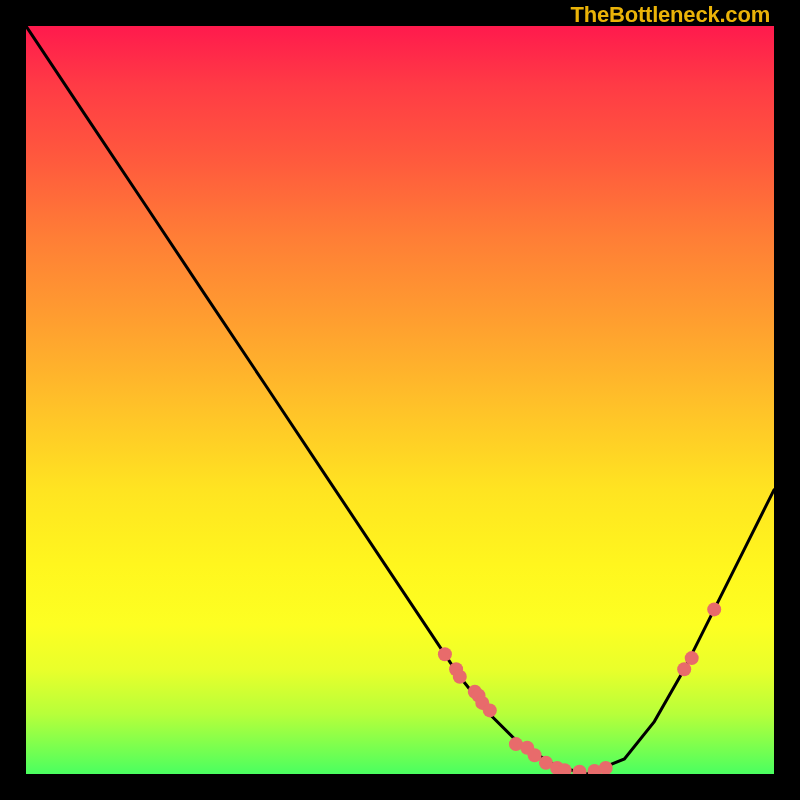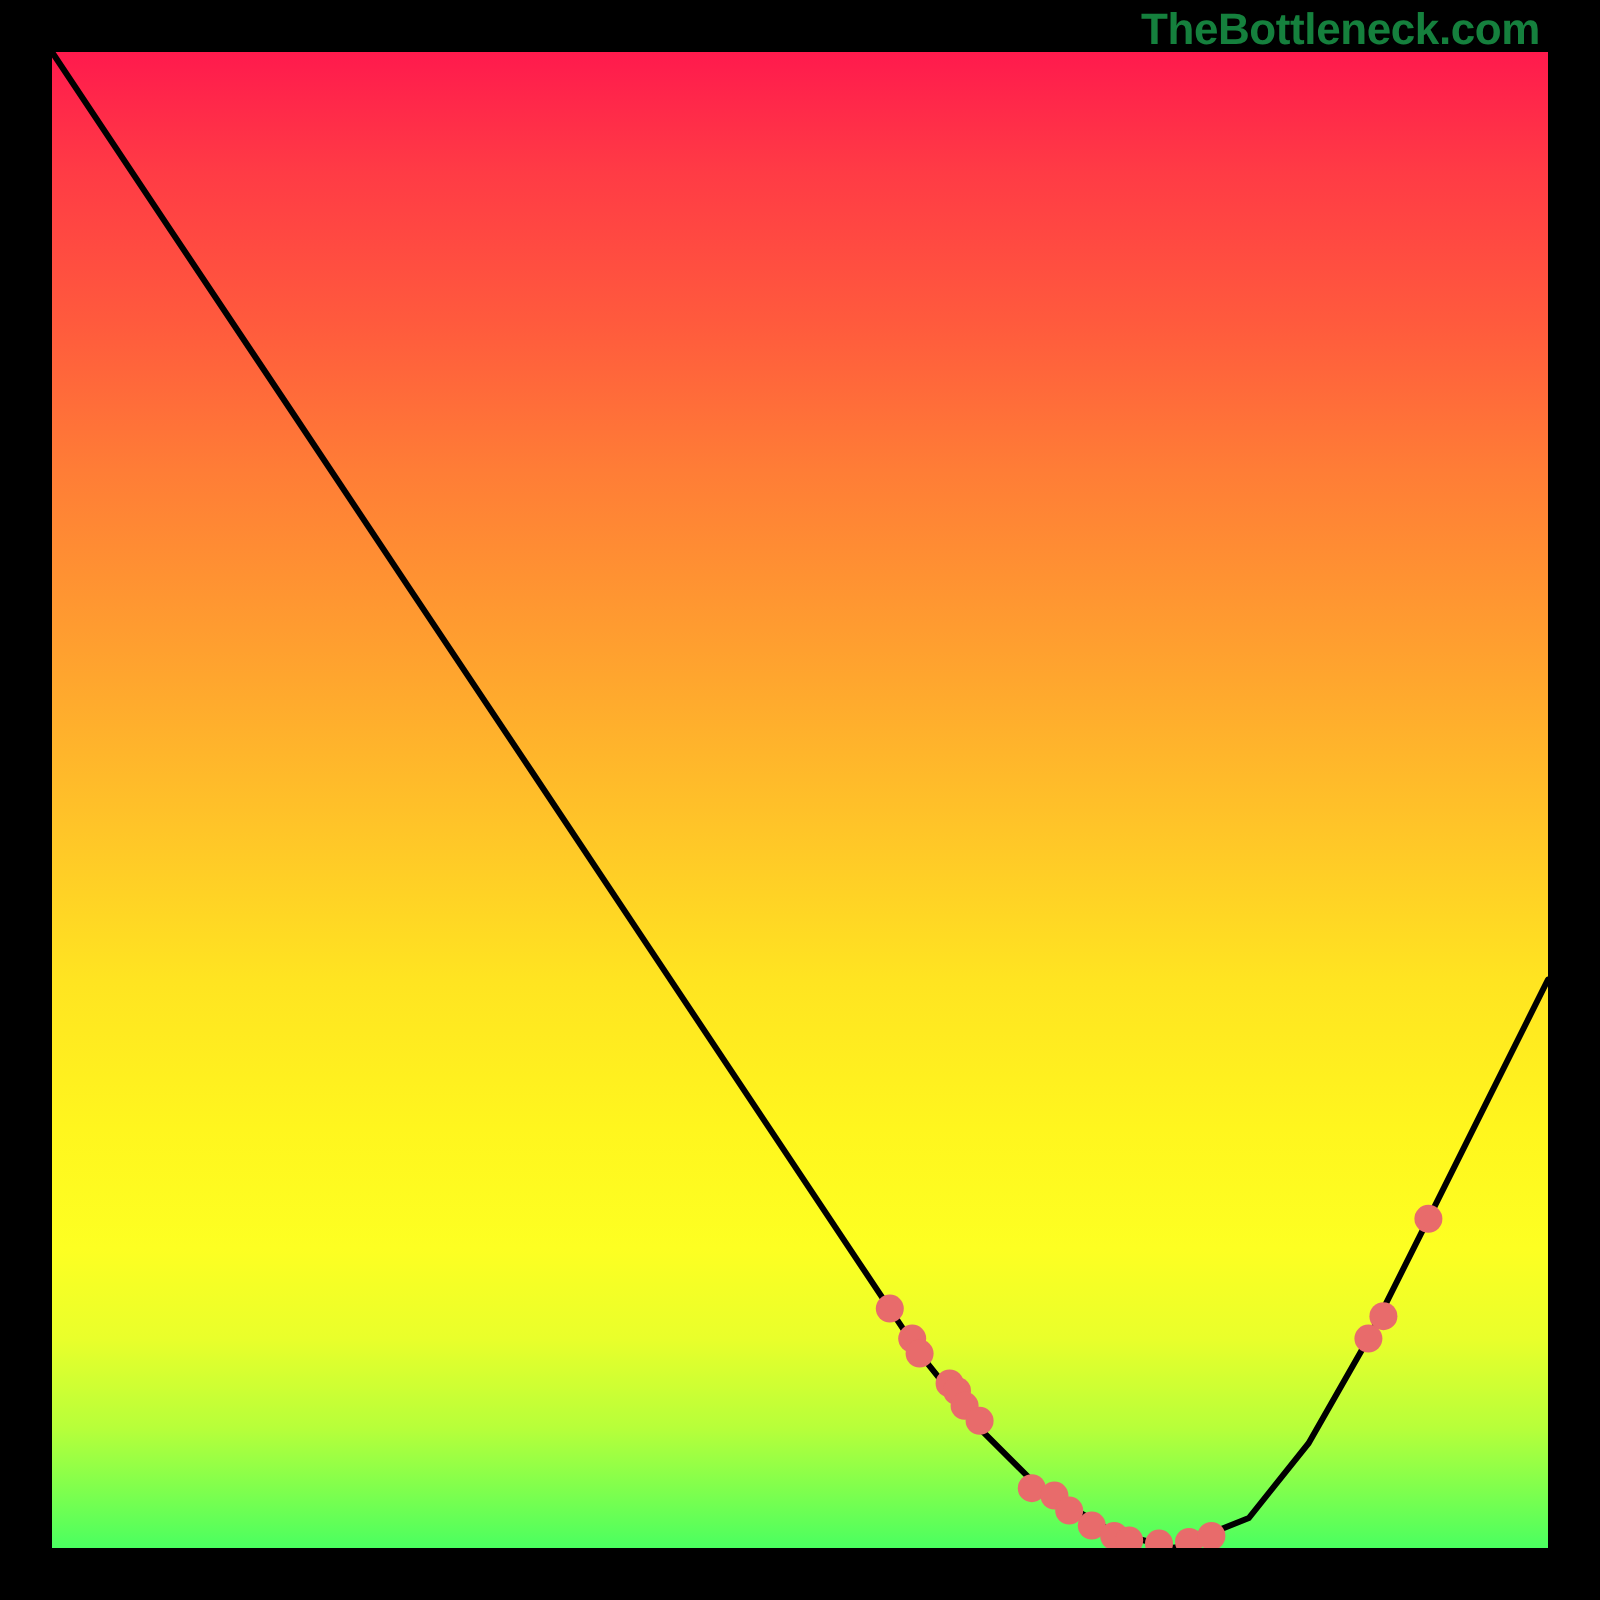--- a/index.html
+++ b/index.html
@@ -36,21 +36,21 @@
       #fdff22 80%,
       #e9ff2b 86%,
       #b7ff3a 92%,
       #4aff60 100%
     );
   }
   .watermark {
     position: absolute;
     top: 2px;
     right: 30px;
-    color: #15803d;
+    color: #eab308;
     font-family: Arial, Helvetica, sans-serif;
     font-size: 22px;
     font-weight: bold;
     letter-spacing: -0.2px;
     z-index: 5;
   }
   svg.curve {
     position: absolute;
     left: 0;
     top: 0;

